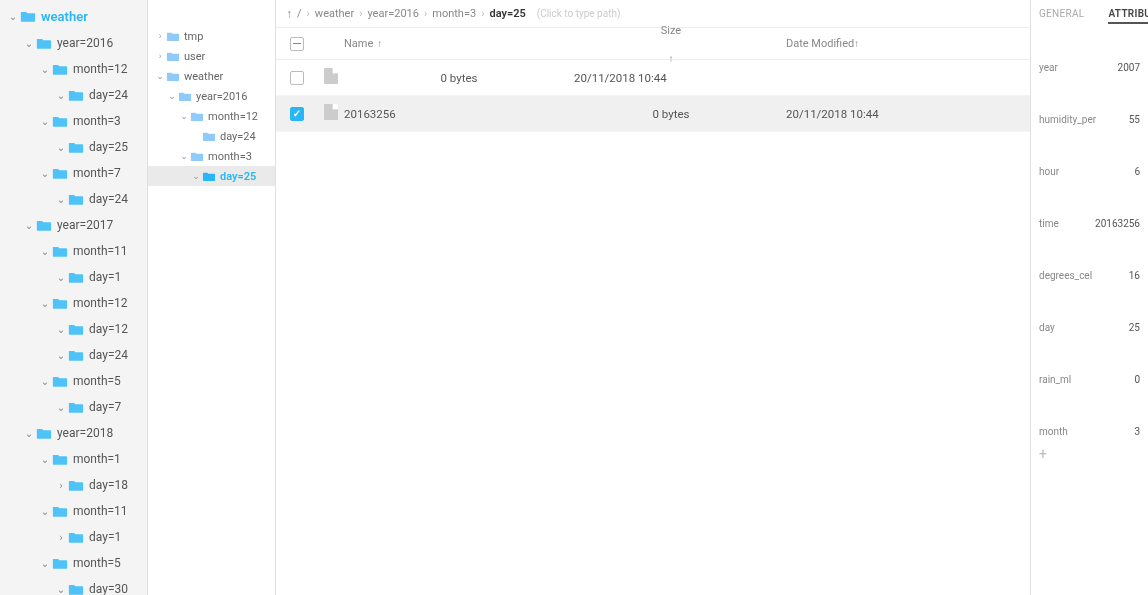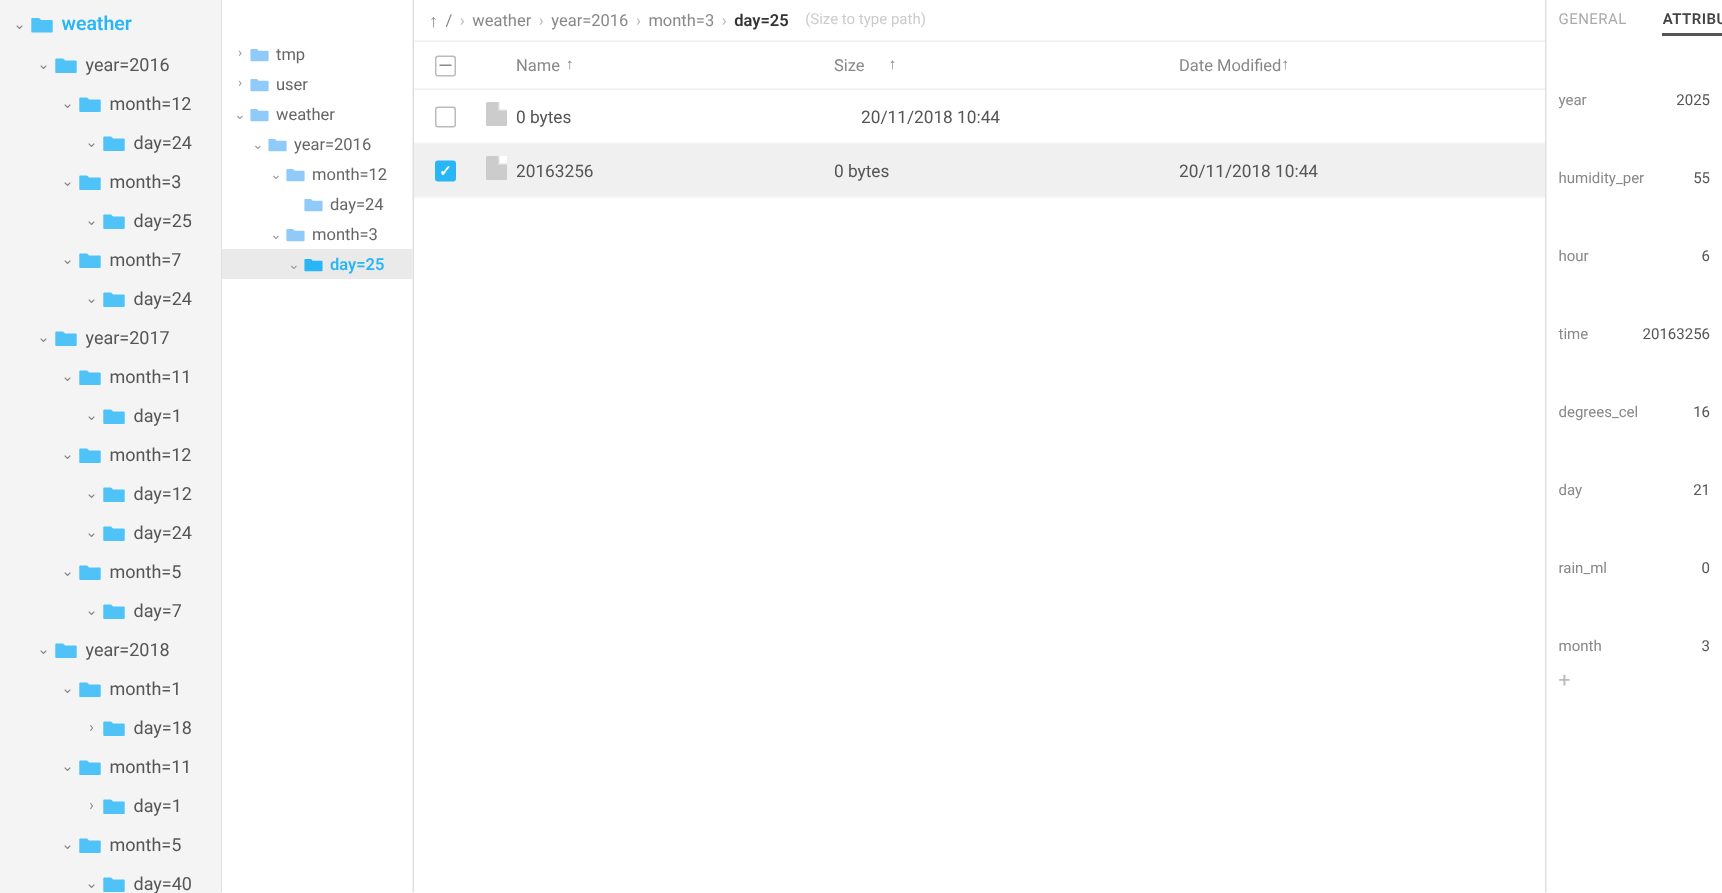--- a/index.html
+++ b/index.html
@@ -38,21 +38,21 @@
 .breadcrumb .up-arrow { cursor: pointer; color: #888; font-size: 12px; }
 .breadcrumb .sep { color: #bbb; }
 .breadcrumb .crumb { color: #888; cursor: pointer; }
 .breadcrumb .crumb.current { color: #333; font-weight: 600; }
 .breadcrumb .hint { color: #ccc; margin-left: 6px; font-size: 10px; }
 
 .table-header { display: flex; align-items: center; height: 32px; padding: 0 14px; border-bottom: 1px solid #eee; font-size: 11px; color: #888; text-align: right; }
 .col-check { width: 34px; display: flex; align-items: center; }
 .col-icon { width: 20px; }
 .col-name { flex: 1; display: flex; align-items: center; gap: 4px; cursor: pointer; }
-.col-size { width: 230px; display: flex; align-items: center; gap: 16px; cursor: pointer; }
+.col-size { width: 230px; display: flex; align-items: center; gap: 16px; cursor: pointer; flex-direction: column; }
 .col-date { width: 230px; display: flex; align-items: center; gap: 0; cursor: pointer; }
 .sort-ic { font-size: 10px; }
 
 .table-body { flex: 1; overflow-y: auto; }
 .table-row { display: flex; align-items: center; height: 36px; padding: 0 14px; font-size: 11.5px; color: #555; border-bottom: 1px solid #f5f5f5; }
 .table-row.selected { background: #f0f0f0; }
 .checkbox { width: 14px; height: 14px; border: 1.5px solid #bbb; border-radius: 2px; display: inline-flex; align-items: center; justify-content: center; cursor: pointer; background:#fff; }
 .checkbox.indeterminate::after { content: ""; width: 8px; height: 1.5px; background: #888; }
 .checkbox.checked { background: #29b6f6; border-color: #29b6f6; }
 .checkbox.checked::after { content: "✓"; color: #fff; font-size: 10px; font-weight: bold; }
@@ -276,21 +276,21 @@
         </span>
         <span class="label">month=5</span>
       </div>
       <div class="tree-item indent-3">
         <span class="chevron">⌄</span>
         <span class="folder-ic">
           <svg viewBox="0 0 24 20">
             <path fill="#4fc3f7" d="M2 3 h7 l2 2 h11 a1 1 0 0 1 1 1 v11 a1 1 0 0 1 -1 1 H2 a1 1 0 0 1 -1 -1 V4 a1 1 0 0 1 1 -1 z"></path>
           </svg>
         </span>
-        <span class="label">day=40</span>
+        <span class="label">day=30</span>
       </div>
     </div>
 
   <div class="middle" id="middle-tree">
       <div class="mtree-item indent-0">
         <span class="chevron">›</span>
         <span class="folder-ic">
           <svg viewBox="0 0 24 20">
             <path fill="#90caf9" d="M2 3 h7 l2 2 h11 a1 1 0 0 1 1 1 v11 a1 1 0 0 1 -1 1 H2 a1 1 0 0 1 -1 -1 V4 a1 1 0 0 1 1 -1 z"></path>
           </svg>
@@ -367,21 +367,21 @@
       <span class="up-arrow">↑</span>
       <span class="crumb">/</span>
       <span class="sep">›</span>
       <span class="crumb">weather</span>
       <span class="sep">›</span>
       <span class="crumb">year=2016</span>
       <span class="sep">›</span>
       <span class="crumb">month=3</span>
       <span class="sep">›</span>
       <span class="crumb current">day=25</span>
-      <span class="hint">(Size to type path)</span>
+      <span class="hint">(Click to type path)</span>
     </div>
 
     <div class="table-header">
       <div class="col-check">
           <span class="checkbox indeterminate"></span>
         </div>
       <div class="col-icon"></div>
       <div class="col-name">
         <span>Name</span>
         <span class="sort-ic">↑</span>
@@ -418,41 +418,41 @@
   </div>
 
   <div class="sidebar-right">
     <div class="tabs">
       <div class="tab">GENERAL</div>
       <div class="tab active">ATTRIBUTES</div>
     </div>
     <div id="attr-list">
         <div class="attr-row">
           <span class="k">year</span>
-          <span class="v">2025</span>
+          <span class="v">2007</span>
         </div>
         <div class="attr-row">
           <span class="k">humidity_per</span>
           <span class="v">55</span>
         </div>
         <div class="attr-row">
           <span class="k">hour</span>
           <span class="v">6</span>
         </div>
         <div class="attr-row">
           <span class="k">time</span>
           <span class="v">20163256</span>
         </div>
         <div class="attr-row">
           <span class="k">degrees_cel</span>
           <span class="v">16</span>
         </div>
         <div class="attr-row">
           <span class="k">day</span>
-          <span class="v">21</span>
+          <span class="v">25</span>
         </div>
         <div class="attr-row">
           <span class="k">rain_ml</span>
           <span class="v">0</span>
         </div>
         <div class="attr-row">
           <span class="k">month</span>
           <span class="v">3</span>
         </div>
       </div>

